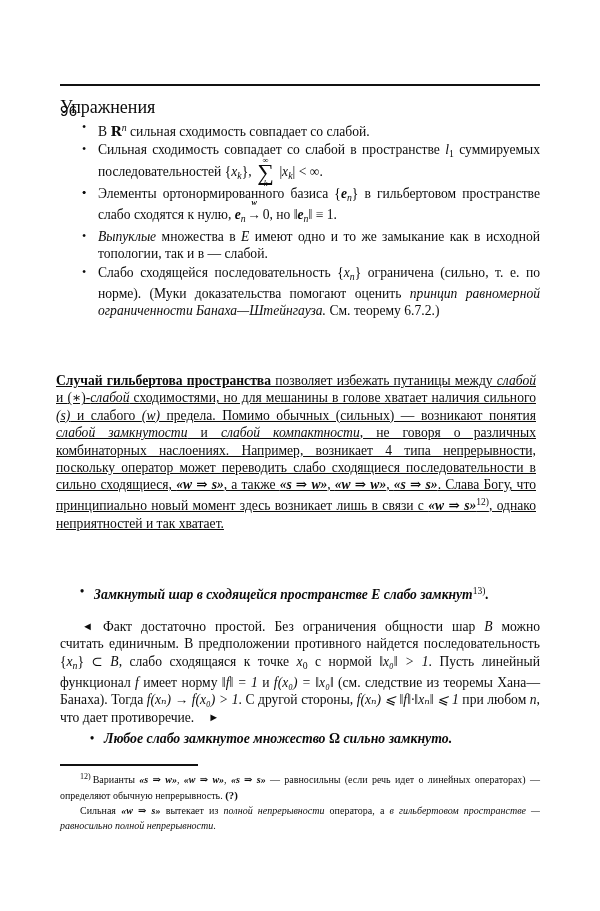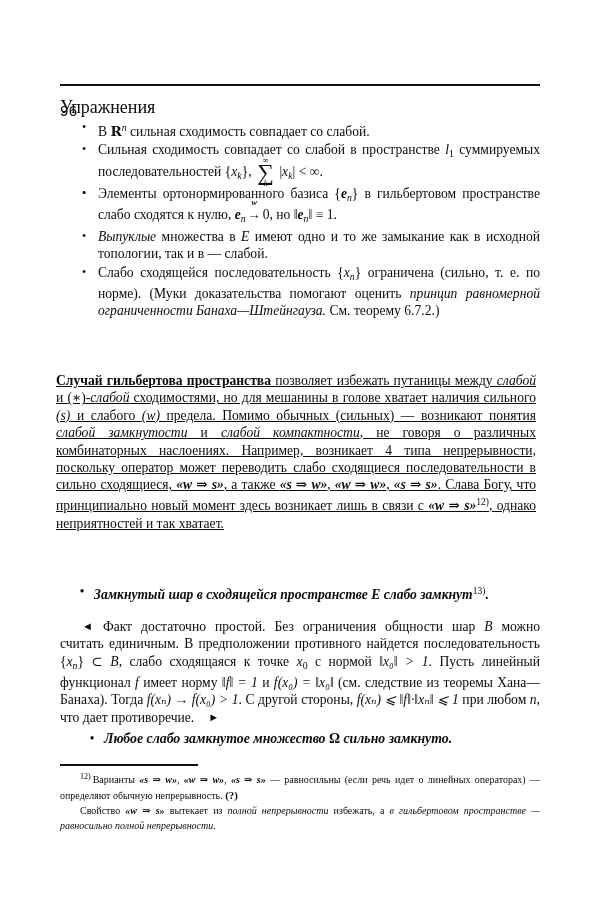--- a/index.html
+++ b/index.html
@@ -364,19 +364,19 @@
   </div>
 
   <div class="rule-foot"></div>
   <div class="footnotes">
 
     <div class="fn fn-indent">
       <span class="marker">12)</span><span>Варианты </span><span class="bi nobr">«s ⇒ w»</span><span>, </span><span class="bi nobr">«w ⇒ w»</span><span>, </span><span class="bi nobr">«s ⇒ s»</span><span> — равносильны (если речь идет о линейных операторах) — определяют обычную непрерывность. </span><span class="qmark">(?)</span>
     </div>
 
     <div class="fn fn-indent">
-      <span>Свойство </span><span class="bi nobr">«w ⇒ s»</span><span> вытекает из </span><span class="it">полной непрерывности</span><span> избежать, а </span><span class="it">в гильбертовом пространстве — равносильно полной непрерывности</span><span>.</span>
+      <span>Сильная </span><span class="bi nobr">«w ⇒ s»</span><span> вытекает из </span><span class="it">полной непрерывности</span><span> оператора, а </span><span class="it">в гильбертовом пространстве — равносильно полной непрерывности</span><span>.</span>
     </div>
 
 
   </div>
 
 </div>
 
 </body></html>

